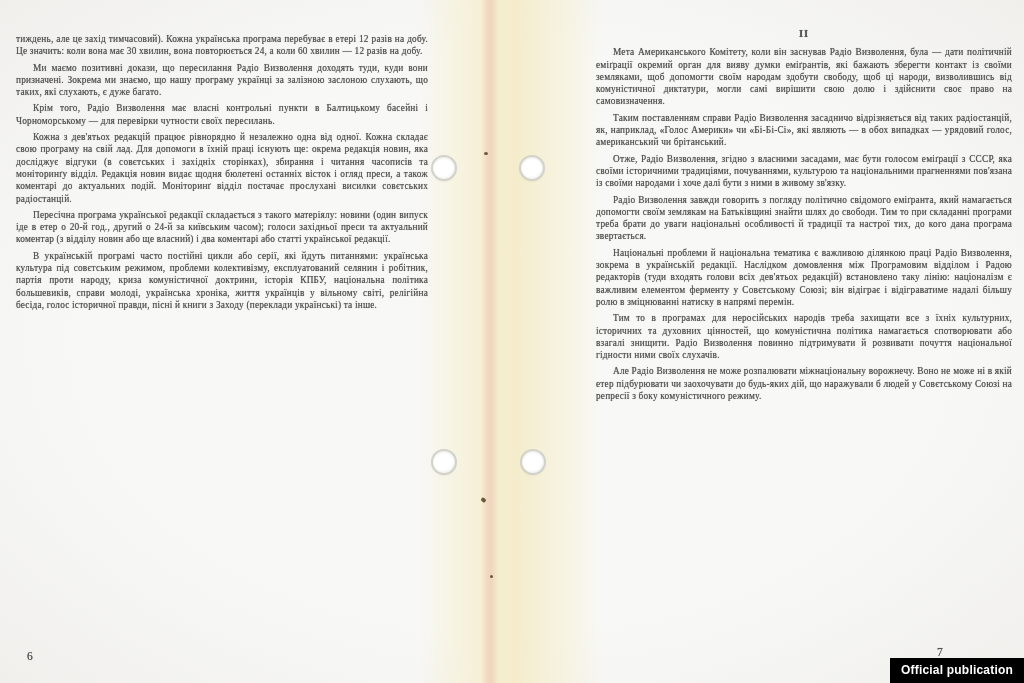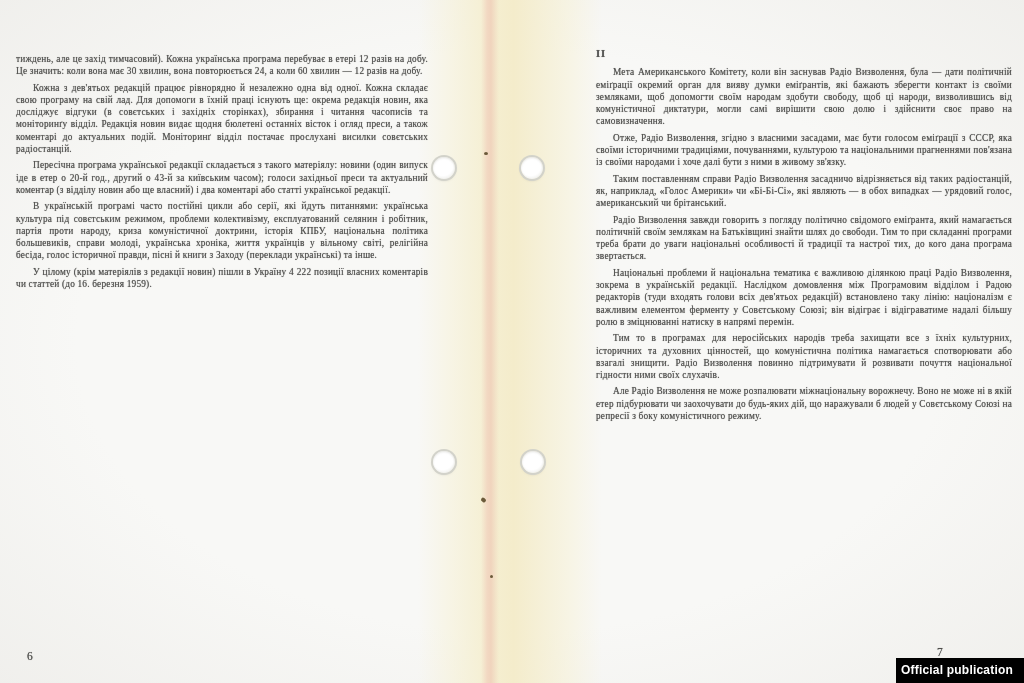--- a/index.html
+++ b/index.html
@@ -38,42 +38,41 @@
   .speck{position:absolute;background:#6b5a3a;border-radius:50%;}
 
   .page-text{
     position:absolute;
     color:#545452;
     font-size:9.3px;
     line-height:12.3px;
     text-align:justify;
     letter-spacing:0.2px;
     text-shadow:0 0 0.7px rgba(90,90,88,0.85);
-    margin-top:20px;
   }
   .page-left-text{left:16px;top:33px;width:412px;}
   .page-right-text{left:596px;top:28px;width:416px;}
   .para{margin:0 0 4px 0;text-indent:17px;}
   .para.no-indent{text-indent:0;}
   .section-heading{
-    font-weight:bold;font-size:10.5px;
+    text-align:center;font-weight:bold;font-size:10.5px;
     margin:0 0 6px 0;letter-spacing:1px;color:#555553;
   }
   .pagenum{
     position:absolute;color:#4e4e4c;font-size:11.5px;
     text-shadow:0 0 0.7px rgba(90,90,88,0.85);
   }
   .pagenum-left{left:27px;top:650px;}
   .pagenum-right{left:937px;top:646px;}
   .badge{
     position:absolute;right:0;bottom:0;
     background:#000000;color:#ffffff;
     font-family:"Liberation Sans","DejaVu Sans",sans-serif;
     font-size:12px;font-weight:bold;
-    padding:5px 11px 6px 5px;
+    padding:5px 11px 6px 11px;
     letter-spacing:0.2px;
     text-align:right;
   }
 </style>
 </head>
 <body>
 
 <div class="scan">
 
   <div class="gutter"></div>
@@ -83,32 +82,33 @@
   <div class="punch" style="left:521px;top:157px;"></div>
   <div class="punch" style="left:433px;top:451px;"></div>
   <div class="punch" style="left:522px;top:451px;"></div>
 
   <div class="speck" style="left:484px;top:152px;width:4px;height:3px;"></div>
   <div class="speck" style="left:481px;top:498px;width:5px;height:4px;transform:rotate(35deg);border-radius:40%;"></div>
   <div class="speck" style="left:490px;top:575px;width:3px;height:3px;"></div>
 
   <div class="page-text page-left-text">
     <p class="para no-indent">тиждень, але це захід тимчасовий). Кожна українська програма перебуває в етері 12 разів на добу. Це значить: коли вона має 30 хвилин, вона повторюється 24, а коли 60 хвилин — 12 разів на добу.</p>
+    <p class="para">Ми маємо позитивні докази, що пересилання Радіо Визволення доходять туди, куди вони призначені. Зокрема ми знаємо, що нашу програму українці за залізною заслоною слухають, що таких, які слухають, є дуже багато.</p>
+    <p class="para">Крім того, Радіо Визволення має власні контрольні пункти в Балтицькому басейні і Чорноморському — для перевірки чутности своїх пересилань.</p>
     <p class="para">Кожна з дев'ятьох редакцій працює рівнорядно й незалежно одна від одної. Кожна складає свою програму на свій лад. Для допомоги в їхній праці існують ще: окрема редакція новин, яка досліджує відгуки (в совєтських і західніх сторінках), збирання і читання часописів та моніторинґу відділ. Редакція новин видає щодня бюлетені останніх вісток і огляд преси, а також коментарі до актуальних подій. Моніторинґ відділ постачає прослухані висилки совєтських радіостанцій.</p>
-    <p class="para">Пересічна програма української редакції складається з такого матеріялу: новини (один випуск іде в етер о 20-й год., другий о 43-й за київським часом); голоси західньої преси та актуальний коментар (з відділу новин або ще власний) і два коментарі або статті української редакції.</p>
+    <p class="para">Пересічна програма української редакції складається з такого матеріялу: новини (один випуск іде в етер о 20-й год., другий о 24-й за київським часом); голоси західньої преси та актуальний коментар (з відділу новин або ще власний) і два коментарі або статті української редакції.</p>
     <p class="para">В українській програмі часто постійні цикли або серії, які йдуть питаннями: українська культура під совєтським режимом, проблеми колективізму, експлуатований селянин і робітник, партія проти народу, криза комуністичної доктрини, історія КПБУ, національна політика большевиків, справи молоді, українська хроніка, життя українців у вільному світі, релігійна бесіда, голос історичної правди, пісні й книги з Заходу (переклади українські) та інше.</p>
-    <p class="para">У цілому (крім матеріялів з редакції новин) пішли в Україну 4 222 позиції власних коментарів чи статтей (до 16. березня 1959).</p>
   </div>
 
   <div class="page-text page-right-text">
     <p class="section-heading">ІІ</p>
     <p class="para">Мета Американського Комітету, коли він заснував Радіо Визволення, була — дати політичній еміґрації окремий орган для вияву думки еміґрантів, які бажають зберегти контакт із своїми земляками, щоб допомогти своїм народам здобути свободу, щоб ці народи, визволившись від комуністичної диктатури, могли самі вирішити свою долю і здійснити своє право на самовизначення.</p>
+    <p class="para">Таким поставленням справи Радіо Визволення засадничо відрізняється від таких радіостанцій, як, наприклад, «Голос Америки» чи «Бі-Бі-Сі», які являють — в обох випадках — урядовий голос, американський чи брітанський.</p>
     <p class="para">Отже, Радіо Визволення, згідно з власними засадами, має бути голосом еміґрації з СССР, яка своїми історичними традиціями, почуваннями, культурою та національними прагненнями пов'язана із своїми народами і хоче далі бути з ними в живому зв'язку.</p>
-    <p class="para">Таким поставленням справи Радіо Визволення засадничо відрізняється від таких радіостанцій, як, наприклад, «Голос Америки» чи «Бі-Бі-Сі», які являють — в обох випадках — урядовий голос, американський чи брітанський.</p>
-    <p class="para">Радіо Визволення завжди говорить з погляду політично свідомого еміґранта, який намагається політичній своїм землякам на Батьківщині знайти шлях до свободи. Тим то при складанні програми треба брати до уваги національні особливості й традиції та настрої тих, до кого дана програма звертається.</p>
+    <p class="para">Радіо Визволення завжди говорить з погляду політично свідомого еміґранта, який намагається допомогти своїм землякам на Батьківщині знайти шлях до свободи. Тим то при складанні програми треба брати до уваги національні особливості й традиції та настрої тих, до кого дана програма звертається.</p>
     <p class="para">Національні проблеми й національна тематика є важливою ділянкою праці Радіо Визволення, зокрема в українській редакції. Наслідком домовлення між Програмовим відділом і Радою редакторів (туди входять голови всіх дев'ятьох редакцій) встановлено таку лінію: націоналізм є важливим елементом ферменту у Совєтському Союзі; він відіграє і відіграватиме надалі більшу ролю в зміцнюванні натиску в напрямі перемін.</p>
     <p class="para">Тим то в програмах для неросійських народів треба захищати все з їхніх культурних, історичних та духовних цінностей, що комуністична політика намагається спотворювати або взагалі знищити. Радіо Визволення повинно підтримувати й розвивати почуття національної гідности ними своїх слухачів.</p>
     <p class="para">Але Радіо Визволення не може розпалювати міжнаціональну ворожнечу. Воно не може ні в якій етер підбурювати чи заохочувати до будь-яких дій, що наражували б людей у Совєтському Союзі на репресії з боку комуністичного режиму.</p>
   </div>
 
   <div class="pagenum pagenum-left">6</div>
   <div class="pagenum pagenum-right">7</div>
 
   <div class="badge">Official publication</div>
 

